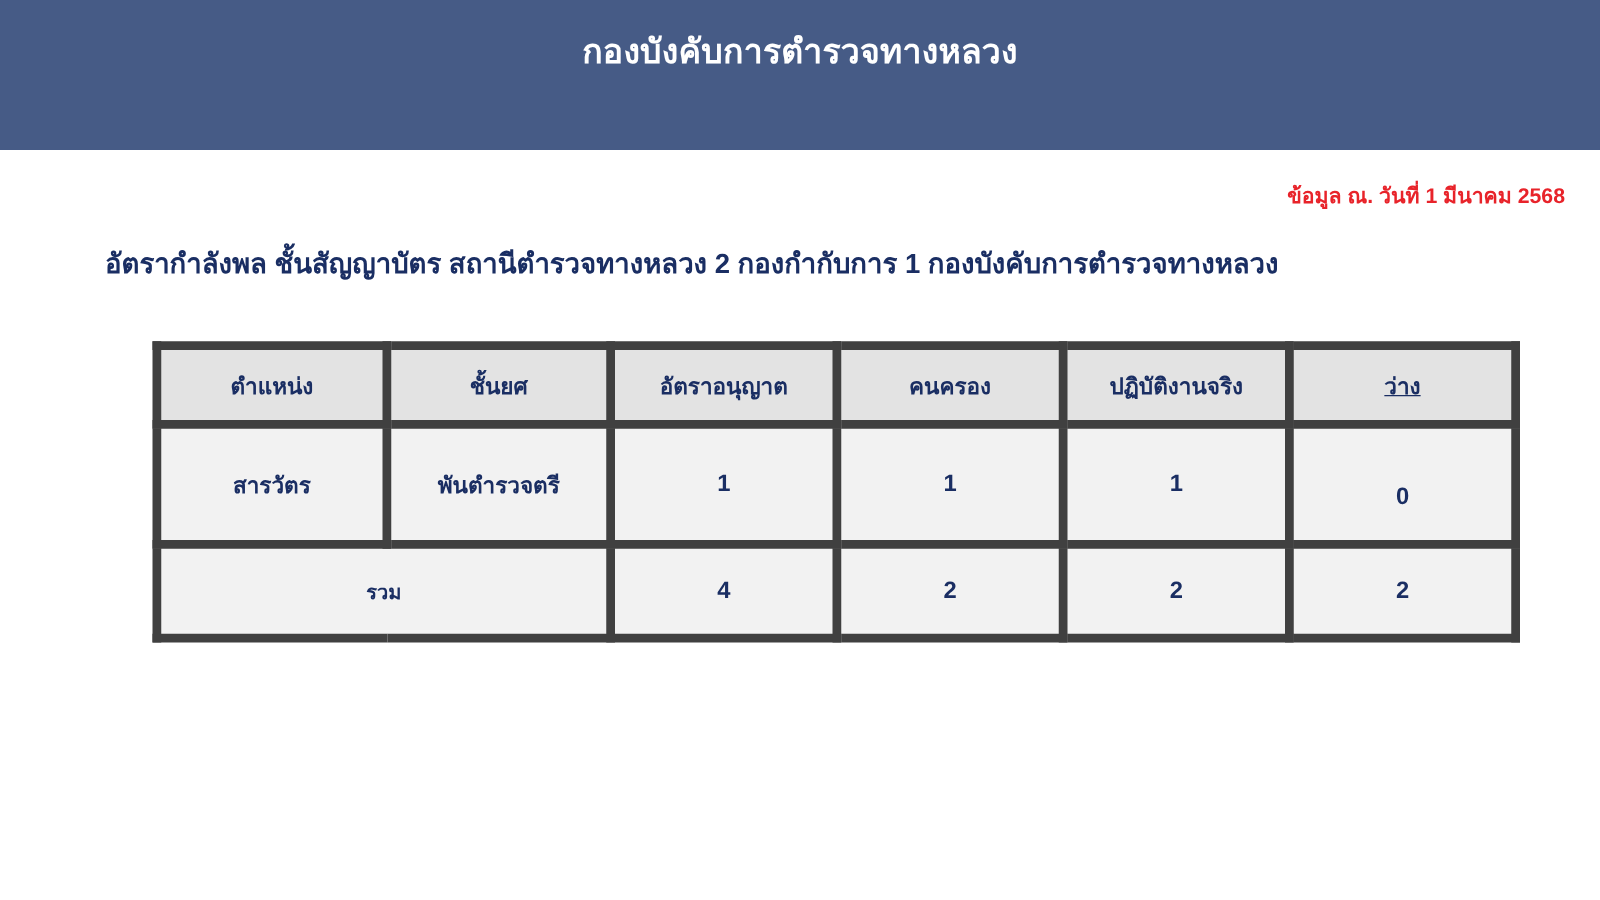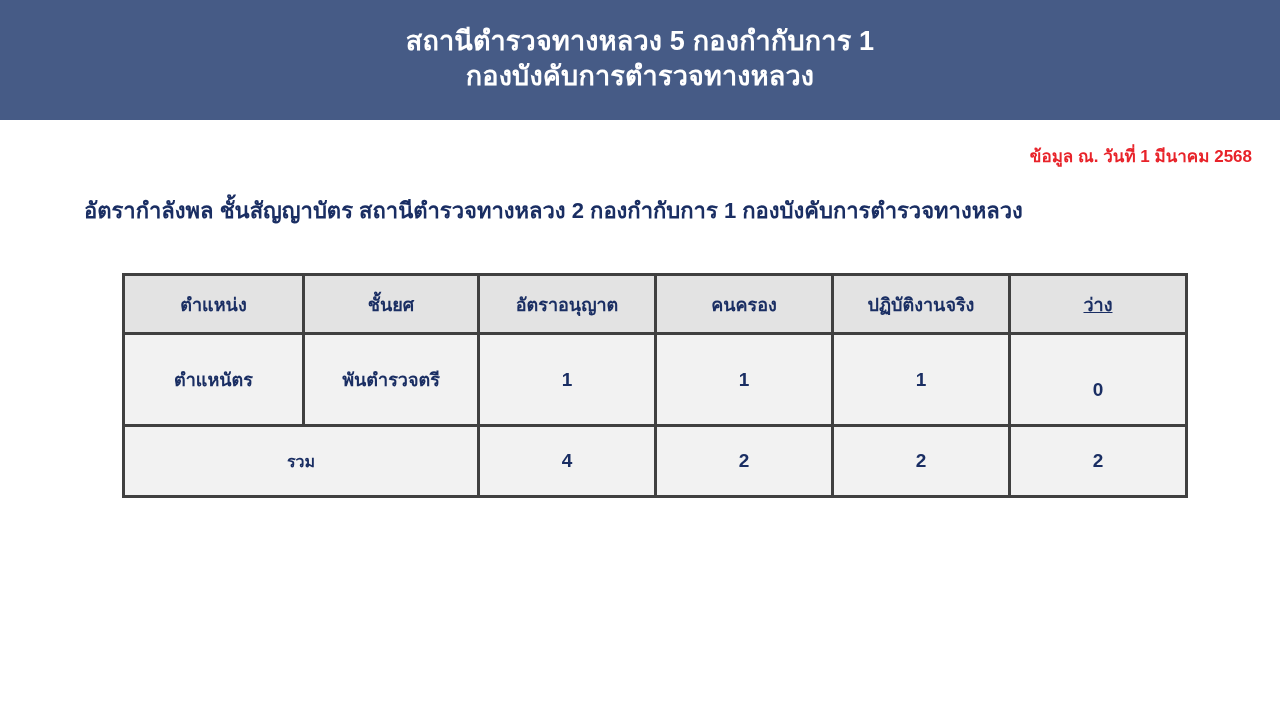--- a/index.html
+++ b/index.html
@@ -77,21 +77,21 @@
     top: 273px;
   }
   table.staff-table {
     border-collapse: collapse;
     table-layout: fixed;
     font-size: 18px;
     color: #1a2e63;
   }
   table.staff-table th,
   table.staff-table td {
-    border: 3px solid #404040;
+    border: 7px solid #404040;
     text-align: center;
     vertical-align: middle;
     font-weight: bold;
   }
   table.staff-table thead th {
     background: #e3e3e3;
     height: 54px;
     font-size: 18px;
   }
   table.staff-table tbody td {
@@ -108,21 +108,20 @@
   .num { font-size: 19px; }
   
   .row-0 .cell-vacant { vertical-align: middle; padding-top: 22px; }
   .total-label { font-size: 16px; }
 </style>
 </head>
 <body>
 
 <div class="header">
   <div class="header-title-wrap">
-    <div class="header-line1">สถานีตำรวจทางหลวง 5 กองกำกับการ 1</div>
     <div class="header-line2">กองบังคับการตำรวจทางหลวง</div>
   </div>
 
 </div>
 
 <div class="date-note">ข้อมูล ณ. วันที่ 1 มีนาคม 2568</div>
 
 <div class="page-title">อัตรากำลังพล ชั้นสัญญาบัตร สถานีตำรวจทางหลวง 2 กองกำกับการ 1 กองบังคับการตำรวจทางหลวง</div>
 
 <div class="table-wrap">
@@ -132,21 +131,21 @@
         <th class="col-pos">ตำแหน่ง</th>
         <th class="col-rank">ชั้นยศ</th>
         <th class="col-quota">อัตราอนุญาต</th>
         <th class="col-filled">คนครอง</th>
         <th class="col-actual">ปฏิบัติงานจริง</th>
         <th class="col-vacant">ว่าง</th>
       </tr>
     </thead>
     <tbody>
       <tr class="row-0">
-        <td>ตำแหนัตร</td>
+        <td>สารวัตร</td>
         <td>พันตำรวจตรี</td>
         <td class="num">1</td>
         <td class="num">1</td>
         <td class="num">1</td>
         <td class="num cell-vacant">0</td>
       </tr>
       <tr class="row-total">
         <td class="total-label" colspan="2">รวม</td>
         <td class="num">4</td>
         <td class="num">2</td>

